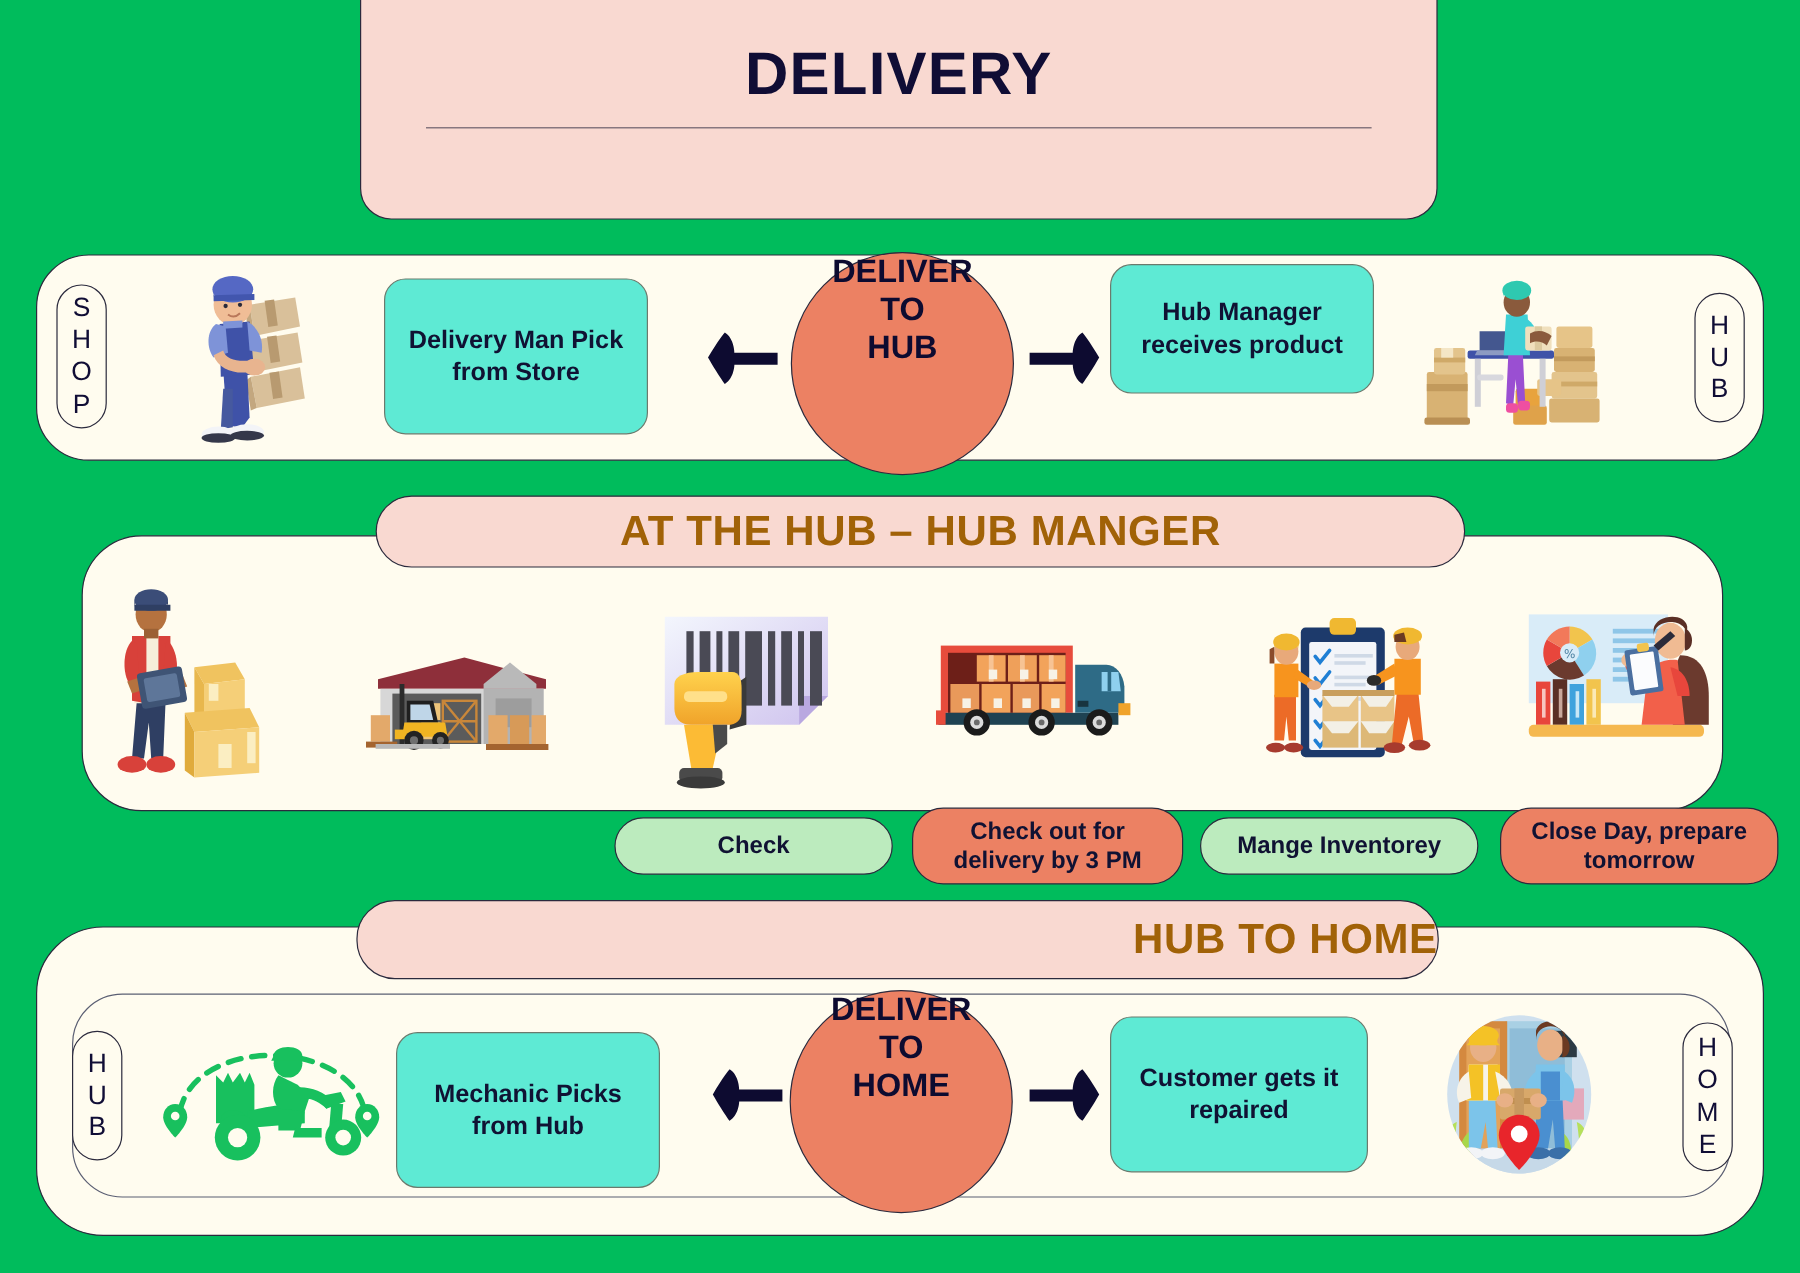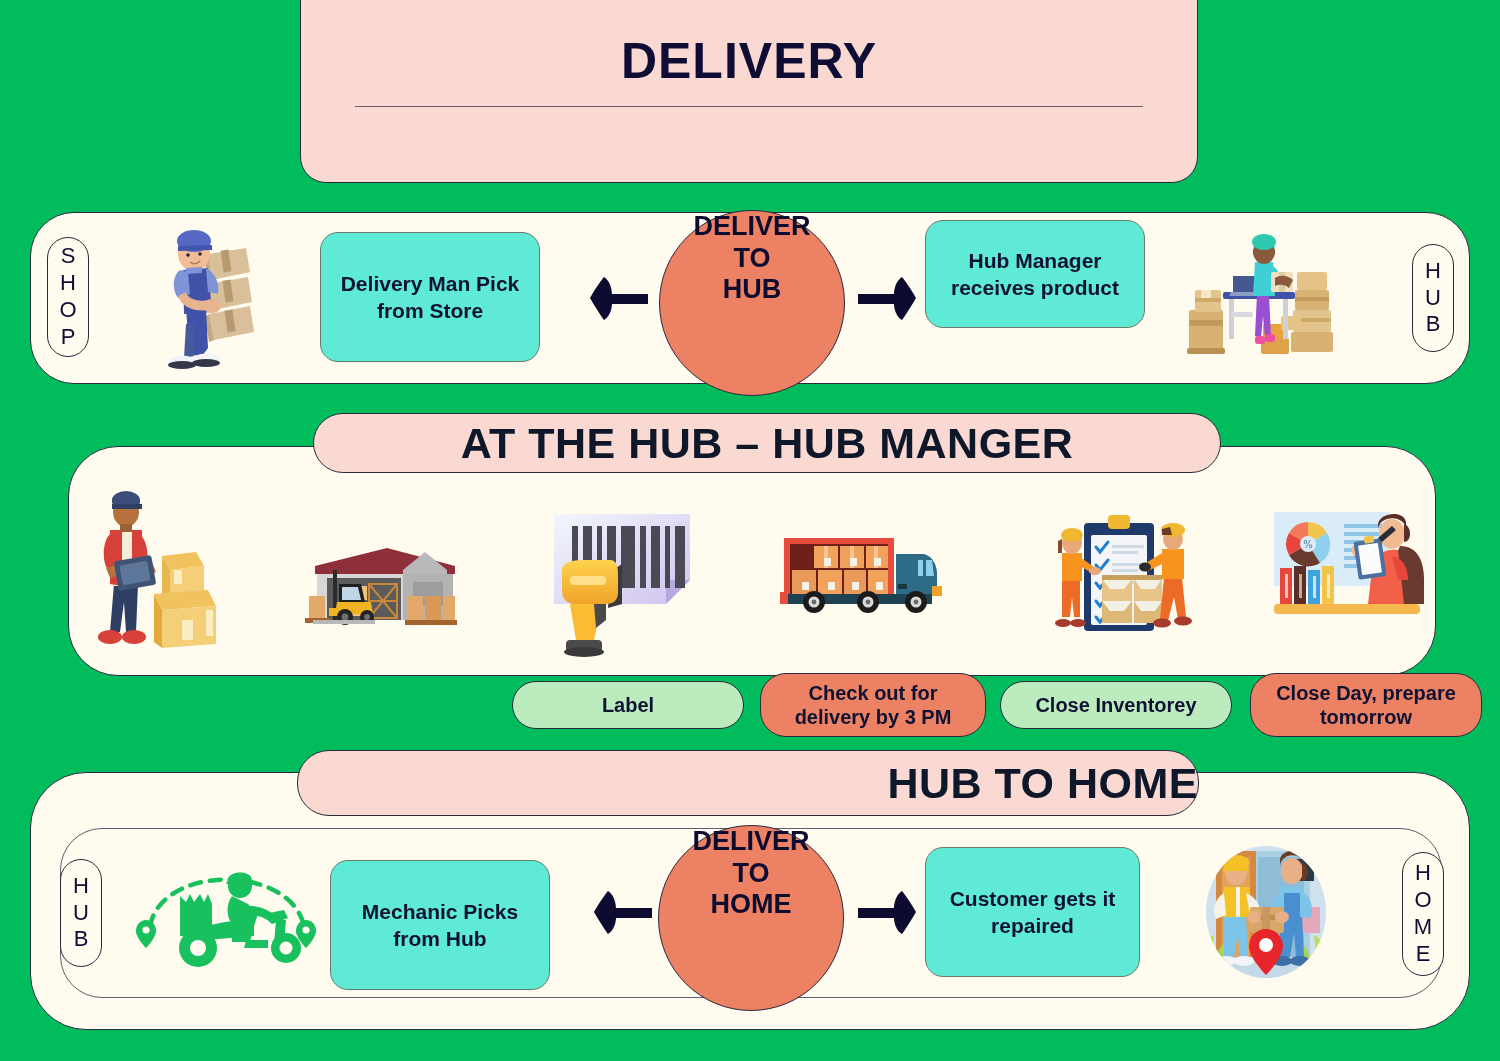--- a/index.html
+++ b/index.html
@@ -81,21 +81,21 @@
     text-align: center;
     font-size: 20px; font-weight: bold; color: #101233;
     line-height: 1.22;
     padding: 4px 8px;
     z-index: 8;
   }
   .chip.green { background: #bcebbe; }
   .chip.orange { background: #ec8163; }
 
   .midhead {
-    font-size: 43px; font-weight: bold; color: #0f172a; letter-spacing: .5px;
+    font-size: 35px; font-weight: bold; color: #a16207; letter-spacing: .5px;
   }
 </style>
 </head>
 <body>
 
 <div class="page">
 
   <div class="pink-banner" style="left:300px; top:-22px; width:898px; height:205px; border-radius:0 0 26px 26px;">
     <div class="big-title">DELIVERY</div>
     <div class="rule" style="margin:16px 0 22px;"></div>
@@ -507,27 +507,27 @@
 
       <rect x="84" y="32" width="28" height="38" rx="2" fill="#4a6fa0" transform="rotate(-8 98 51)"></rect>
       <rect x="88" y="36" width="20" height="30" rx="1" fill="#fbfcfe" transform="rotate(-8 98 51)"></rect>
       <rect x="92" y="28" width="10" height="7" rx="2" fill="#f2c44d" transform="rotate(-8 97 31)"></rect>
 
       <path d="M106 30 L120 18 L124 22 L110 34 Z" fill="#2b2b3a"></path>
     </svg>
   </div>
 
   <div class="chip green" style="left:512px; top:681px; width:232px; height:48px;">
-    <span>Label</span>
+    <span>Check</span>
   </div>
   <div class="chip orange" style="left:760px; top:673px; width:226px; height:64px;">
     <span>Check out for delivery by 3 PM</span>
   </div>
   <div class="chip green" style="left:1000px; top:681px; width:232px; height:48px;">
-    <span>Close Inventorey</span>
+    <span>Mange Inventorey</span>
   </div>
   <div class="chip orange" style="left:1250px; top:673px; width:232px; height:64px;">
     <span>Close Day, prepare tomorrow</span>
   </div>
 
   <div class="card" style="left:30px; top:772px; width:1440px; height:258px; border-radius:56px;"></div>
   <div style="position:absolute; left:60px; top:828px; width:1382px; height:170px;
               border:1.2px solid #5b5f73; border-radius:42px;"></div>
 
   <div class="pink-banner" style="left:297px; top:750px; width:902px; height:66px; border-radius:32px;align-items:flex-end;">

